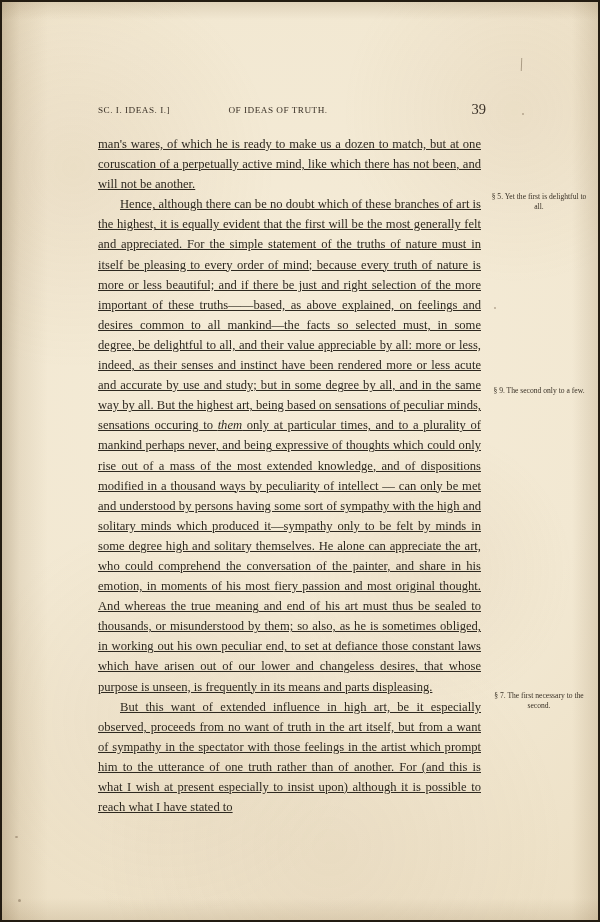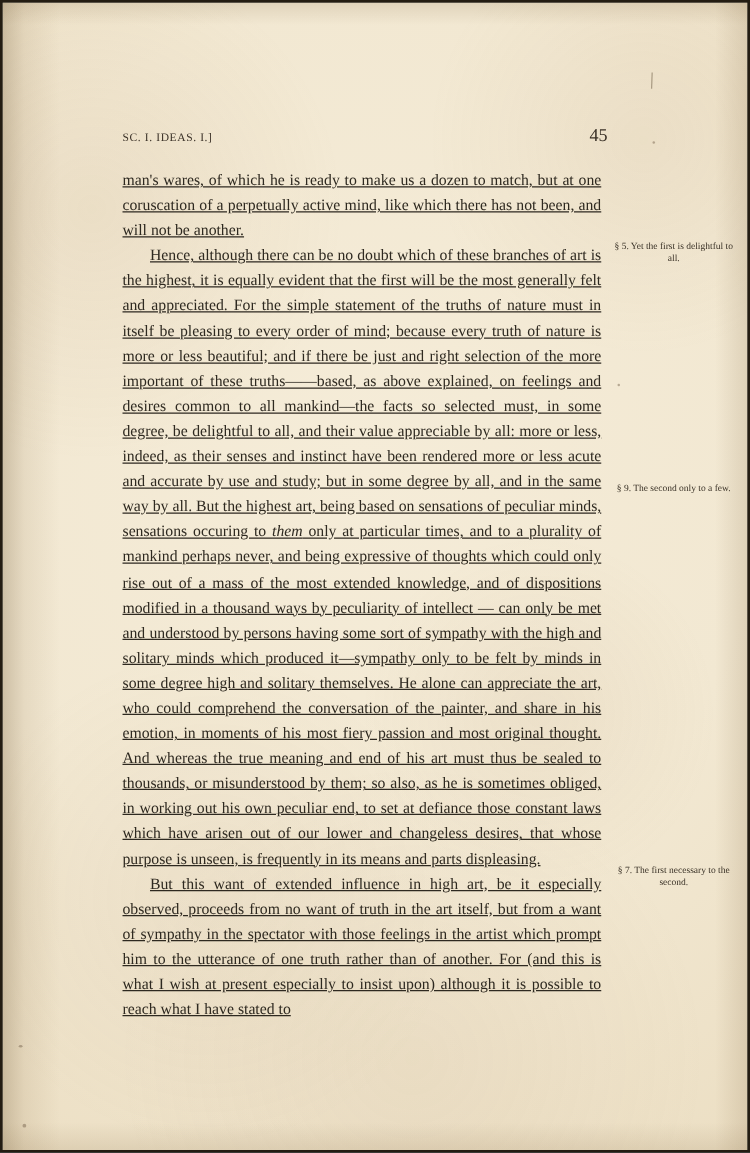--- a/index.html
+++ b/index.html
@@ -178,21 +178,22 @@
   <div class="edge-shadow-bottom"></div>
 
   <div class="pencil-mark"></div>
   <div class="speck a"></div>
   <div class="speck b"></div>
   <div class="speck c"></div>
   <div class="speck d"></div>
 
   <div class="running-head">
     <span class="rh-left">SC. I. IDEAS. I.]</span>
-    <span class="rh-right">45</span>
+    <span class="rh-center">OF IDEAS OF TRUTH.</span>
+    <span class="rh-right">39</span>
   </div>
 
   <div class="text-column">
     <p class="noindent">man's wares, of which he is ready to make us a dozen to match, but at one coruscation of a perpetually active mind, like which there has not been, and will not be another.</p>
     <p><span>Hence, although there can be no doubt which of these branches of art is the highest, it is equally evident that the first will be the most generally felt and appreciated. For the simple statement of the truths of nature must in itself be pleasing to every order of mind; because every truth of nature is more or less beautiful; and if there be just and right selection of the more important of these truths——based, as above explained, on feelings and desires common to all mankind—the facts so selected must, in some degree, be delightful to all, and their value appreciable by all: more or less, indeed, as their senses and instinct have been rendered more or less acute and accurate by use and study; but in some degree by all, and in the same way by all. But the highest art, being based on sensations of peculiar minds, sensations occuring to </span><em>them</em><span> only at particular times, and to a plurality of mankind perhaps never, and being expressive of thoughts which could only rise out of a mass of the most extended knowledge, and of dispositions modified in a thousand ways by peculiarity of intellect — can only be met and understood by persons having some sort of sympathy with the high and solitary minds which produced it—sympathy only to be felt by minds in some degree high and solitary themselves. He alone can appreciate the art, who could comprehend the conversation of the painter, and share in his emotion, in moments of his most fiery passion and most original thought. And whereas the true meaning and end of his art must thus be sealed to thousands, or misunderstood by them; so also, as he is sometimes obliged, in working out his own peculiar end, to set at defiance those constant laws which have arisen out of our lower and changeless desires, that whose purpose is unseen, is frequently in its means and parts displeasing.</span></p>
     <p>But this want of extended influence in high art, be it especially observed, proceeds from no want of truth in the art itself, but from a want of sympathy in the spectator with those feelings in the artist which prompt him to the utterance of one truth rather than of another. For (and this is what I wish at present especially to insist upon) although it is possible to reach what I have stated to</p>
   </div>
 
   <div class="margin-note" id="note-1">§ 5. Yet the first is delightful to all.</div>
   <div class="margin-note" id="note-2">§ 9. The second only to a few.</div>

